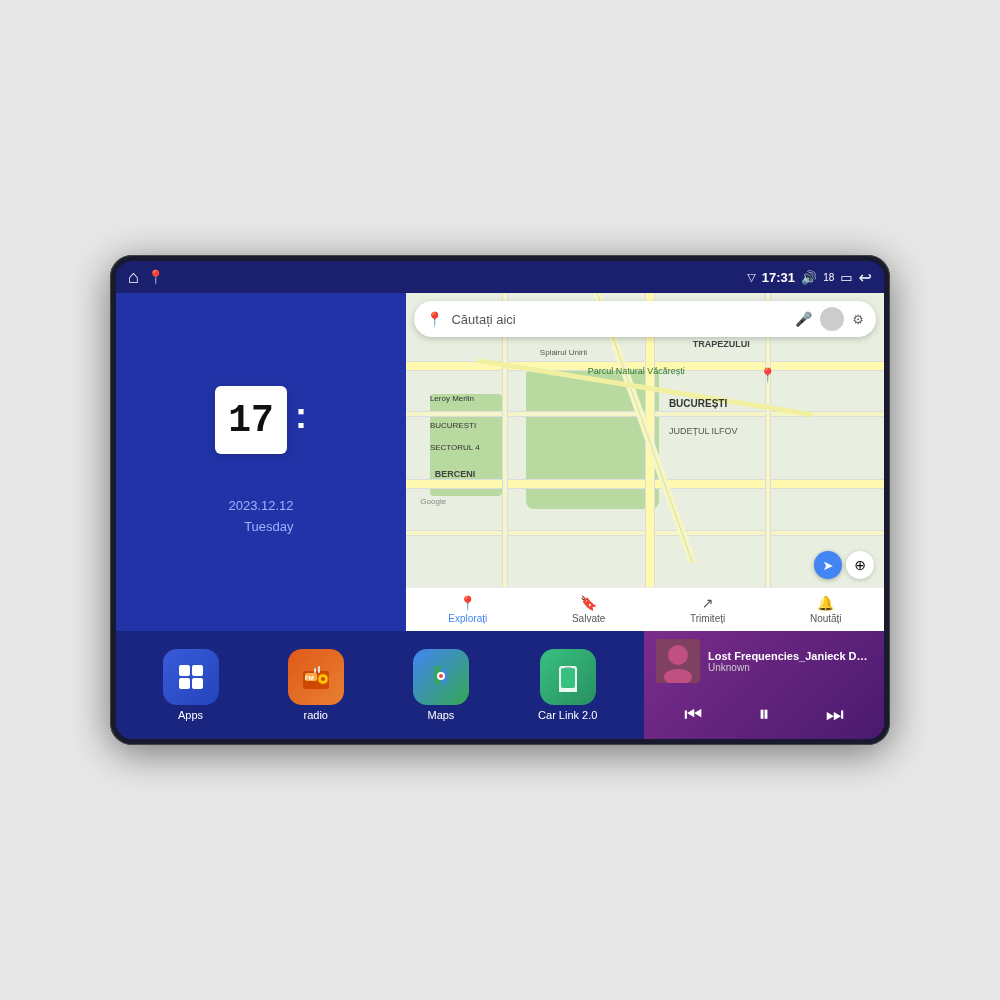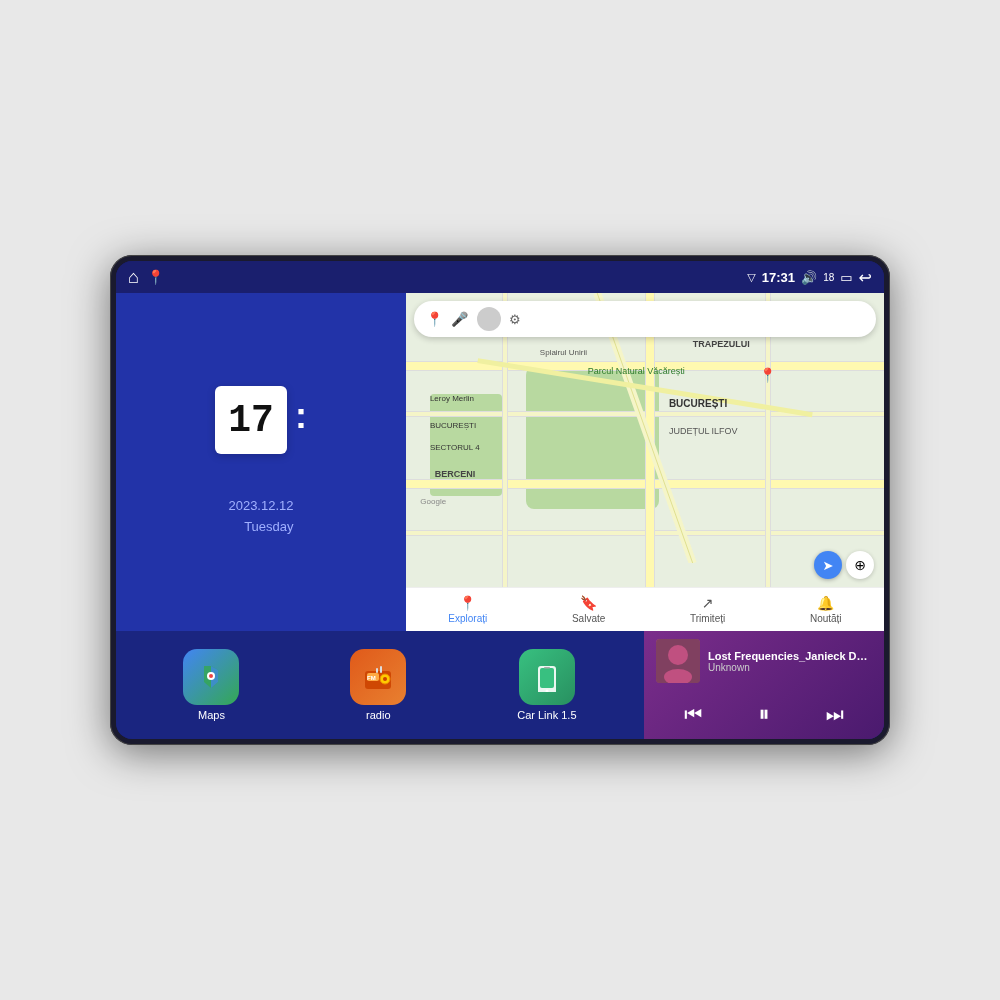--- a/index.html
+++ b/index.html
@@ -406,20 +406,21 @@
               <text x="55%" y="52%" font-size="9" fill="#555">JUDEȚUL ILFOV</text>
               <text x="28%" y="23%" font-size="8" fill="#555">Splairul Unirii</text>
               <text x="3%" y="78%" font-size="8" fill="#888">Google</text>
 
               <text x="74%" y="32%" font-size="14" fill="#e44">📍</text>
             </svg>
           </div>
 
           <div class="map-search-bar">
             <span style="color:#4285F4;font-size:14px;">📍</span>
+            <span class="map-search-text">Căutați aici</span>
             <span style="font-size:14px;color:#666;">🎤</span>
             <div class="map-avatar"></div>
             <span style="font-size:13px;color:#666;">⚙</span>
           </div>
 
           <div style="position:absolute;right:10px;bottom:52px;width:28px;height:28px;background:white;border-radius:50%;display:flex;align-items:center;justify-content:center;box-shadow:0 1px 4px rgba(0,0,0,0.2);z-index:5;">
             <span style="font-size:14px;">⊕</span>
           </div>
 
           <div style="position:absolute;right:42px;bottom:52px;width:28px;height:28px;background:#4285F4;border-radius:50%;display:flex;align-items:center;justify-content:center;box-shadow:0 1px 4px rgba(0,0,0,0.3);z-index:5;">
@@ -445,59 +446,70 @@
             </div>
           </div>
         </div>
 
       </div>
 
       <div class="bottom-section">
 
         <div class="apps-section">
 
-
           <div class="app-icon-wrapper">
-            <div class="app-icon app-maps">
-              <svg width="30" height="30" viewBox="0 0 30 30" fill="none">
-                <path d="M8 4 L15 4 L22 8 L22 20 L15 26 L8 20 Z" fill="#34a853" opacity="0.8"></path>
-                <path d="M15 4 L22 8 L22 20 L15 26 Z" fill="#4285F4" opacity="0.7"></path>
-                <circle cx="15" cy="14" r="4" fill="white"></circle>
-                <circle cx="15" cy="14" r="2" fill="#e44"></circle>
+            <div class="app-icon app-apps">
+              <svg width="30" height="30" viewBox="0 0 30 30" fill="white">
+                <rect x="3" y="3" width="11" height="11" rx="2"></rect>
+                <rect x="16" y="3" width="11" height="11" rx="2"></rect>
+                <rect x="3" y="16" width="11" height="11" rx="2"></rect>
+                <rect x="16" y="16" width="11" height="11" rx="2"></rect>
               </svg>
             </div>
-            <span class="app-label">Maps</span>
+            <span class="app-label">Apps</span>
           </div>
 
           <div class="app-icon-wrapper">
             <div class="app-icon app-radio">
               <svg width="32" height="32" viewBox="0 0 32 32" fill="none">
                 <rect x="3" y="10" width="26" height="18" rx="3" fill="#cc4400" opacity="0.9"></rect>
                 <rect x="5" y="12" width="12" height="8" rx="2" fill="#ffaa44"></rect>
                 <text x="5" y="19" font-size="6" fill="white" font-weight="bold">FM</text>
                 <circle cx="23" cy="18" r="5" fill="#ffcc00" stroke="#ee8800" stroke-width="1"></circle>
                 <circle cx="23" cy="18" r="2" fill="#cc4400"></circle>
                 <rect x="14" y="7" width="2" height="5" rx="1" fill="#ddd"></rect>
                 <rect x="18" y="5" width="2" height="7" rx="1" fill="#ddd"></rect>
               </svg>
             </div>
             <span class="app-label">radio</span>
           </div>
 
+          <div class="app-icon-wrapper">
+            <div class="app-icon app-maps">
+              <svg width="30" height="30" viewBox="0 0 30 30" fill="none">
+                <path d="M8 4 L15 4 L22 8 L22 20 L15 26 L8 20 Z" fill="#34a853" opacity="0.8"></path>
+                <path d="M15 4 L22 8 L22 20 L15 26 Z" fill="#4285F4" opacity="0.7"></path>
+                <circle cx="15" cy="14" r="4" fill="white"></circle>
+                <circle cx="15" cy="14" r="2" fill="#e44"></circle>
+              </svg>
+            </div>
+            <span class="app-label">Maps</span>
+          </div>
+
 
           <div class="app-icon-wrapper">
             <div class="app-icon app-carlink">
               <svg width="30" height="30" viewBox="0 0 30 30" fill="none">
                 <rect x="6" y="4" width="18" height="28" rx="3" fill="white" opacity="0.9"></rect>
                 <rect x="8" y="6" width="14" height="20" rx="2" fill="#38c080"></rect>
                 <circle cx="15" cy="29" r="1.5" fill="white"></circle>
                 <rect x="12" y="5" width="6" height="1.5" rx="0.75" fill="#aaa"></rect>
               </svg>
             </div>
-            <span class="app-label">Car Link 1.5</span>
+            <span class="app-label">Car Link 2.0</span>
           </div>
 
         </div>
 
         <div class="music-player">
           <div class="music-info">
             <div class="music-thumb">
               <svg width="44" height="44" viewBox="0 0 44 44">
                 <rect width="44" height="44" fill="#804060"></rect>
                 <circle cx="22" cy="16" r="10" fill="#c05080"></circle>

